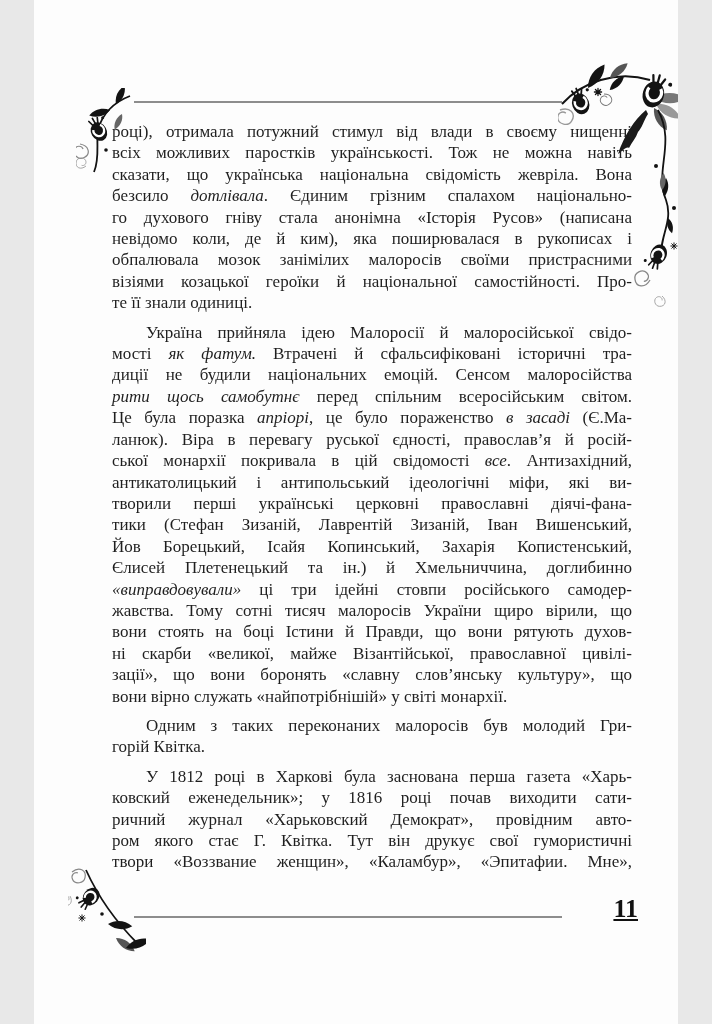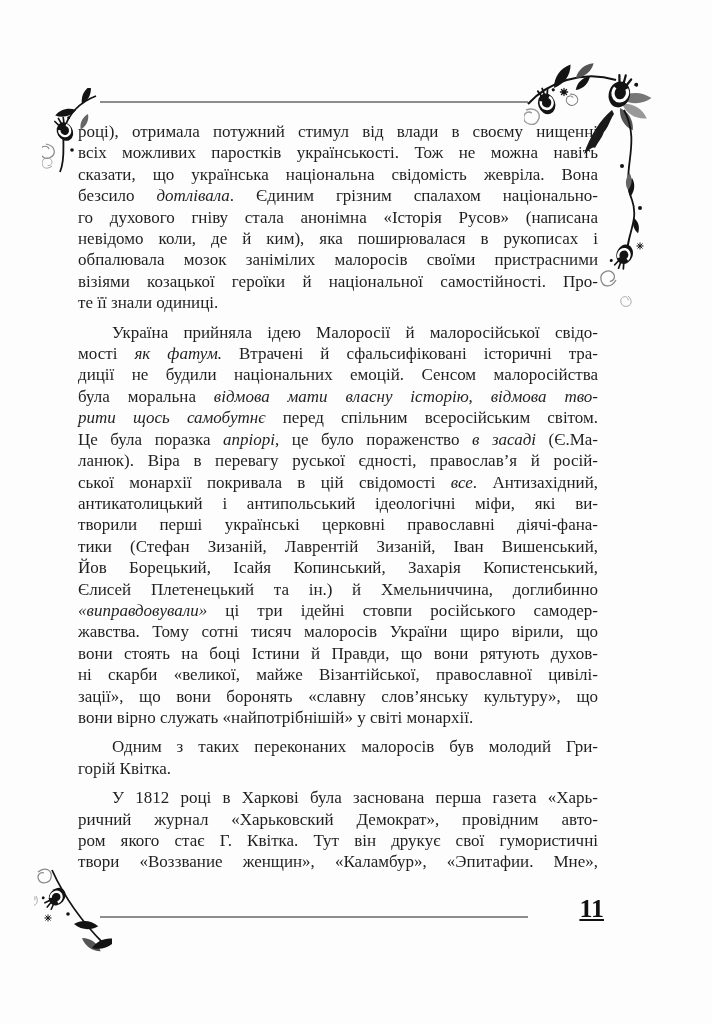--- a/index.html
+++ b/index.html
@@ -1,18 +1,18 @@
 <!DOCTYPE html>
 <html><head>
 <meta charset="utf-8">
 <style>
   html,body { margin:0; padding:0; background:#e8e8e8; }
   .page {
     position:relative;
-    width:712px; height:1024px;
+    width:644px; height:1024px;
     margin:0 auto;
     background:#fdfdfd;
     overflow:hidden;
     font-family:"Liberation Serif", serif;
   }
   .rule { position:absolute; height:2px; background:#8d8d8d; }
   .rule-top    { left:100px; top:101px; width:428px; }
   .rule-bottom { left:100px; top:916px; width:428px; }
 
   .orn { position:absolute; }
@@ -104,39 +104,39 @@
       <div class="line"><span>сказати, що українська національна свідомість жевріла. Вона</span></div>
       <div class="line"><span>безсило </span><span class="bi">дотлівала</span><span>. Єдиним грізним спалахом національно-</span></div>
       <div class="line"><span>го духового гніву стала анонімна «Історія Русов» (написана</span></div>
       <div class="line"><span>невідомо коли, де й ким), яка поширювалася в рукописах і</span></div>
       <div class="line"><span>обпалювала мозок занімілих малоросів своїми пристрасними</span></div>
       <div class="line"><span>візіями козацької героїки й національної самостійності. Про-</span></div>
       <div class="line last"><span>те її знали одиниці.</span></div>
       <div class="line ind"><span>Україна прийняла ідею Малоросії й малоросійської свідо-</span></div>
       <div class="line"><span>мості </span><span class="bi">як фатум.</span><span> Втрачені й сфальсифіковані історичні тра-</span></div>
       <div class="line"><span>диції не будили національних емоцій. Сенсом малоросійства</span></div>
-      <div class="line"><span>була моральна </span><span class="bi">відмова мати власну історію, відмова тво-</span></div>
       <div class="line"><span class="bi">рити щось самобутнє</span><span> перед спільним всеросійським світом.</span></div>
       <div class="line"><span>Це була поразка </span><span class="bi">апріорі</span><span>, це було пораженство </span><span class="bi">в засаді</span><span> (Є.Ма-</span></div>
       <div class="line"><span>ланюк). Віра в перевагу руської єдності, православ’я й росій-</span></div>
       <div class="line"><span>ської монархії покривала в цій свідомості </span><span class="bi">все</span><span>. Антизахідний,</span></div>
       <div class="line"><span>антикатолицький і антипольський ідеологічні міфи, які ви-</span></div>
       <div class="line"><span>творили перші українські церковні православні діячі-фана-</span></div>
       <div class="line"><span>тики (Стефан Зизаній, Лаврентій Зизаній, Іван Вишенський,</span></div>
       <div class="line"><span>Йов Борецький, Ісайя Копинський, Захарія Копистенський,</span></div>
       <div class="line"><span>Єлисей Плетенецький та ін.) й Хмельниччина, доглибинно</span></div>
       <div class="line"><span class="bi">«виправдовували»</span><span> ці три ідейні стовпи російського самодер-</span></div>
       <div class="line"><span>жавства. Тому сотні тисяч малоросів України щиро вірили, що</span></div>
       <div class="line"><span>вони стоять на боці Істини й Правди, що вони рятують духов-</span></div>
       <div class="line"><span>ні скарби «великої, майже Візантійської, православної цивілі-</span></div>
       <div class="line"><span>зації», що вони боронять «славну слов’янську культуру», що</span></div>
       <div class="line last"><span>вони вірно служать «найпотрібнішій» у світі монархії.</span></div>
       <div class="line ind"><span>Одним з таких переконаних малоросів був молодий Гри-</span></div>
       <div class="line last"><span>горій Квітка.</span></div>
       <div class="line ind"><span>У 1812 році в Харкові була заснована перша газета «Харь-</span></div>
+      <div class="line"><span>ковский еженедельник»; у 1816 році почав виходити сати-</span></div>
       <div class="line"><span>ричний журнал «Харьковский Демократ», провідним авто-</span></div>
       <div class="line"><span>ром якого стає Г. Квітка. Тут він друкує свої гумористичні</span></div>
       <div class="line"><span>твори «Воззвание женщин», «Каламбур», «Эпитафии. Мне»,</span></div>
     </div>
 
   <svg class="orn orn-bl" viewBox="0 0 78 105">
     <path d="M18,12 C28,34 42,58 70,86" stroke="#131313" stroke-width="1.8" fill="none"></path>
     <use href="#curl" stroke="#888888" stroke-width="1.5" transform="translate(4,14) rotate(-20) scale(0.8)"></use>
     <use href="#curl" stroke="#999999" stroke-width="1.3" transform="translate(2,38) rotate(80) scale(0.6)"></use>
     <use href="#berry" transform="translate(22,40) rotate(-140) scale(0.9)"></use>

